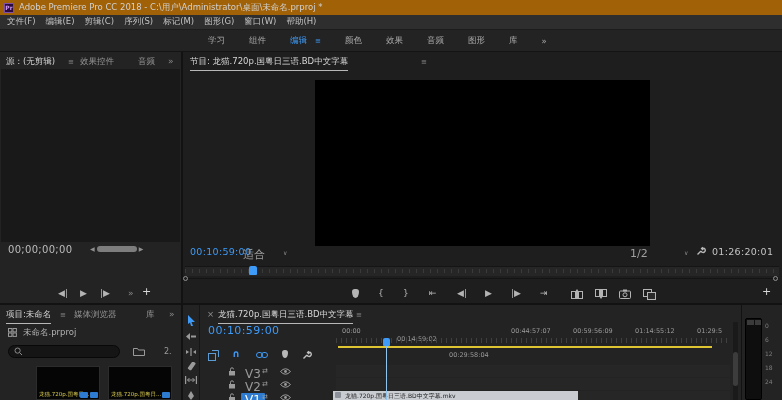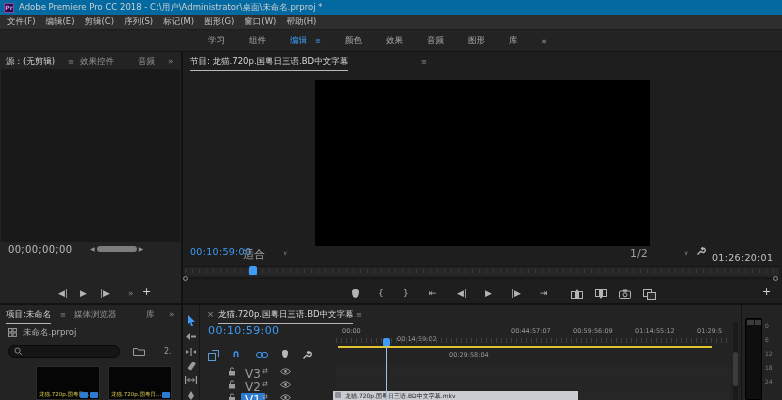--- a/index.html
+++ b/index.html
@@ -6,21 +6,21 @@
   html,body { background:#000; }
   .window {
     position:relative; width:782px; height:400px; background:#1d1d1d;
     font-family:"DejaVu Sans","Liberation Sans",sans-serif;
     color:#c8c8c8; overflow:hidden; cursor:default;
   }
   .abs { position:absolute; }
   .nowrap { white-space:nowrap; overflow:hidden; }
 
   
-  .titlebar { left:0; top:0; width:782px; height:15px; background:#0369a1;
+  .titlebar { left:0; top:0; width:782px; height:15px; background:#a16207;
     display:flex; align-items:center; padding-left:4px; font-size:8.5px; color:#d0d0d0; }
   .pr-icon { width:10px; height:10px; background:#2a0a3f; border:1px solid #7e4fa4;
     color:#cf9bf2; font-size:6px; font-weight:bold; display:flex; align-items:center;
     justify-content:center; margin-right:5px; flex:0 0 auto; }
   .menubar { left:0; top:15px; width:782px; height:15px; background:#2e2e2e;
     display:flex; align-items:center; gap:10px; padding-left:7px; font-size:8.5px; color:#c2c2c2;
     border-bottom:1px solid #1c1c1c; }
   .menubar span { flex:0 0 auto; }
   .wsbar { left:0; top:30px; width:782px; height:22px; background:#232323;
     display:flex; align-items:center; gap:24px; padding-left:208px;
@@ -157,21 +157,21 @@
     <div class="abs" style="left:132px; top:28px; width:335px; height:166px; background:#000;"></div>
 
     <span class="abs tc-blue" style="left:7px; top:194px;">00:10:59:00</span>
     <span class="abs dim" style="left:60px; top:195px;">适合</span>
     <span class="abs caret" style="left:100px; top:197px;">∨</span>
     <span class="abs dim" style="left:447px; top:195px;">1/2</span>
     <span class="abs caret" style="left:501px; top:197px;">∨</span>
     <svg class="abs icon-svg" style="left:513px; top:194px;" width="10" height="10" viewBox="0 0 10 10">
       <path d="M1.5 8.5 L5 5 M5 5 a2.2 2.2 0 1 0 2.8-2.8 L6.5 3.5 5.6 2.6 6.9 1.3" stroke="#b8b8b8" stroke-width="1.4" fill="none"></path>
     </svg>
-    <span class="abs tc-gray" style="left:529px; top:200px;">01:26:20:01</span>
+    <span class="abs tc-gray" style="left:529px; top:194px;">01:26:20:01</span>
 
     <div class="abs seekbar" style="left:2px; top:214px; width:594px; height:10px;"></div>
     <div class="abs seek-head" style="left:66px; top:214px;"></div>
     <div class="abs" style="left:2px; top:226px; width:594px; height:1px; background:#141414;"></div>
     <div class="abs rail-circle" style="left:0px; top:224px;"></div>
     <div class="abs rail-circle" style="left:590px; top:224px;"></div>
 
     <div class="abs marker-pin" style="left:169px; top:237px;"></div>
     <span class="abs transport" style="left:195px; top:236px;">{</span>
     <span class="abs transport" style="left:220px; top:236px;">}</span>

